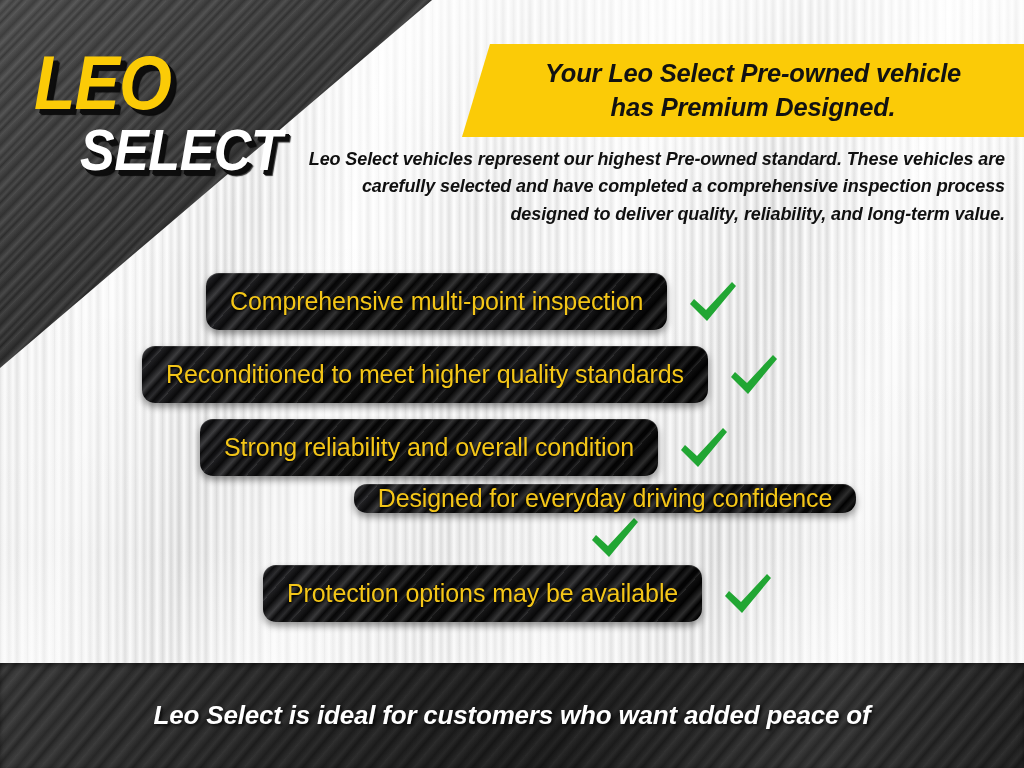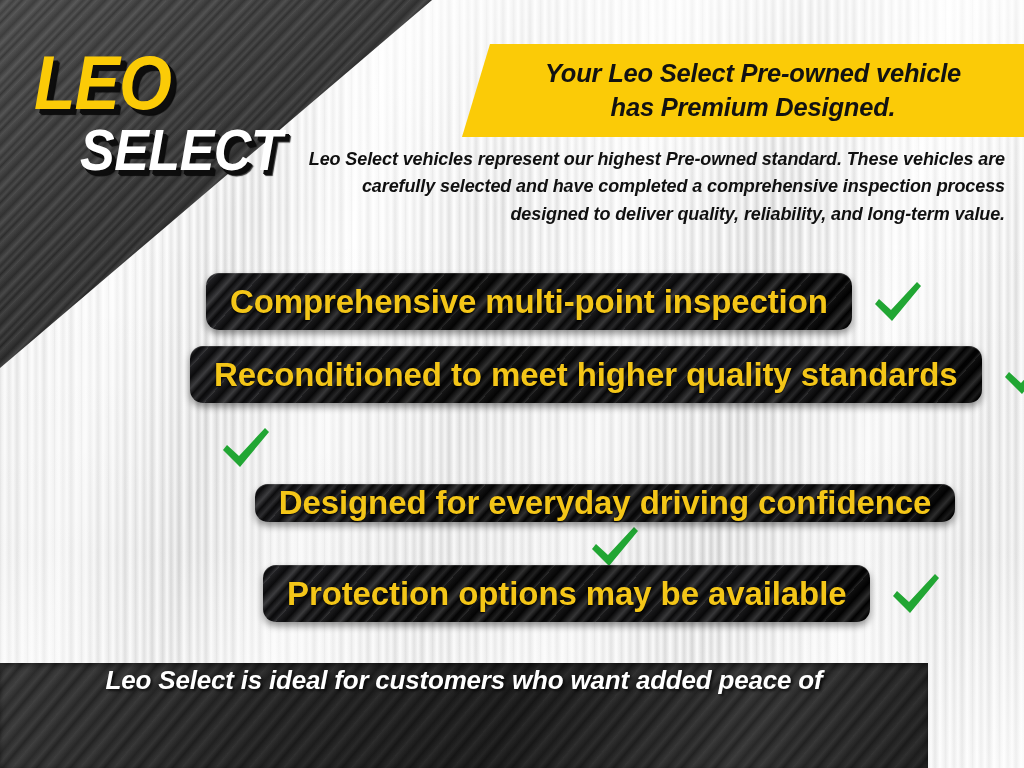--- a/index.html
+++ b/index.html
@@ -199,49 +199,50 @@
         rgba(0,0,0,0.5) 27px,
         rgba(255,255,255,0.05) 34px
       ),
       linear-gradient(120deg, #17171a 0%, #070707 40%, #121214 70%, #000000 100%);
     box-shadow:
       0 4px 7px rgba(0,0,0,0.42),
       inset 0 1px 0 rgba(255,255,255,0.12);
   }
   .pill-label {
     position: relative;
-    font-size: 33px;
-    font-weight: bold;
+    font-size: 25px;
+    font-weight: normal;
     color: #F4C618;
     white-space: nowrap;
     letter-spacing: -0.1px;
     text-shadow: 0 1px 2px rgba(0,0,0,0.9);
   }
   .check {
     flex: 0 0 auto;
     margin-left: 18px;
     width: 54px;
     height: 50px;
   }
 
   
   .row-1 { padding-left: 206px; }
-  .row-2 { padding-left: 142px; margin-left: 48px; }
+  .row-2 { padding-left: 142px; }
   .row-3 { padding-left: 200px; }
   .row-4 { padding-left: 186px; flex-direction: column; }
   .row-5 { padding-left: 232px; margin-left: 31px; }
 
   
   .footer-band {
     position: absolute;
     left: 0;
     bottom: 0;
-    width: 928px;
+    width: 1024px;
     height: 105px;
     display: flex;
+    align-items: center;
     justify-content: center;
     background:
       repeating-linear-gradient(
         -50deg,
         rgba(255,255,255,0.035) 0px,
         rgba(255,255,255,0.0) 3px,
         rgba(0,0,0,0.30) 7px,
         rgba(255,255,255,0.03) 12px,
         rgba(0,0,0,0.22) 18px,
         rgba(255,255,255,0.05) 26px
@@ -297,20 +298,23 @@
     <div class="feature-row row-2">
       <div class="pill">
         <span class="pill-label">Reconditioned to meet higher quality standards</span>
       </div>
       <svg class="check" viewBox="0 0 54 50">
         <path d="M5 27 L9 22 L21 33 L47 5 L51 9 L22 44 Z" fill="#21A633"></path>
       </svg>
     </div>
 
     <div class="feature-row row-3">
+      <div class="pill">
+        <span class="pill-label">Strong reliability and overall condition</span>
+      </div>
       <svg class="check" viewBox="0 0 54 50">
         <path d="M5 27 L9 22 L21 33 L47 5 L51 9 L22 44 Z" fill="#21A633"></path>
       </svg>
     </div>
 
     <div class="feature-row row-4">
       <div class="pill">
         <span class="pill-label">Designed for everyday driving confidence</span>
       </div>
       <svg class="check" viewBox="0 0 54 50">

